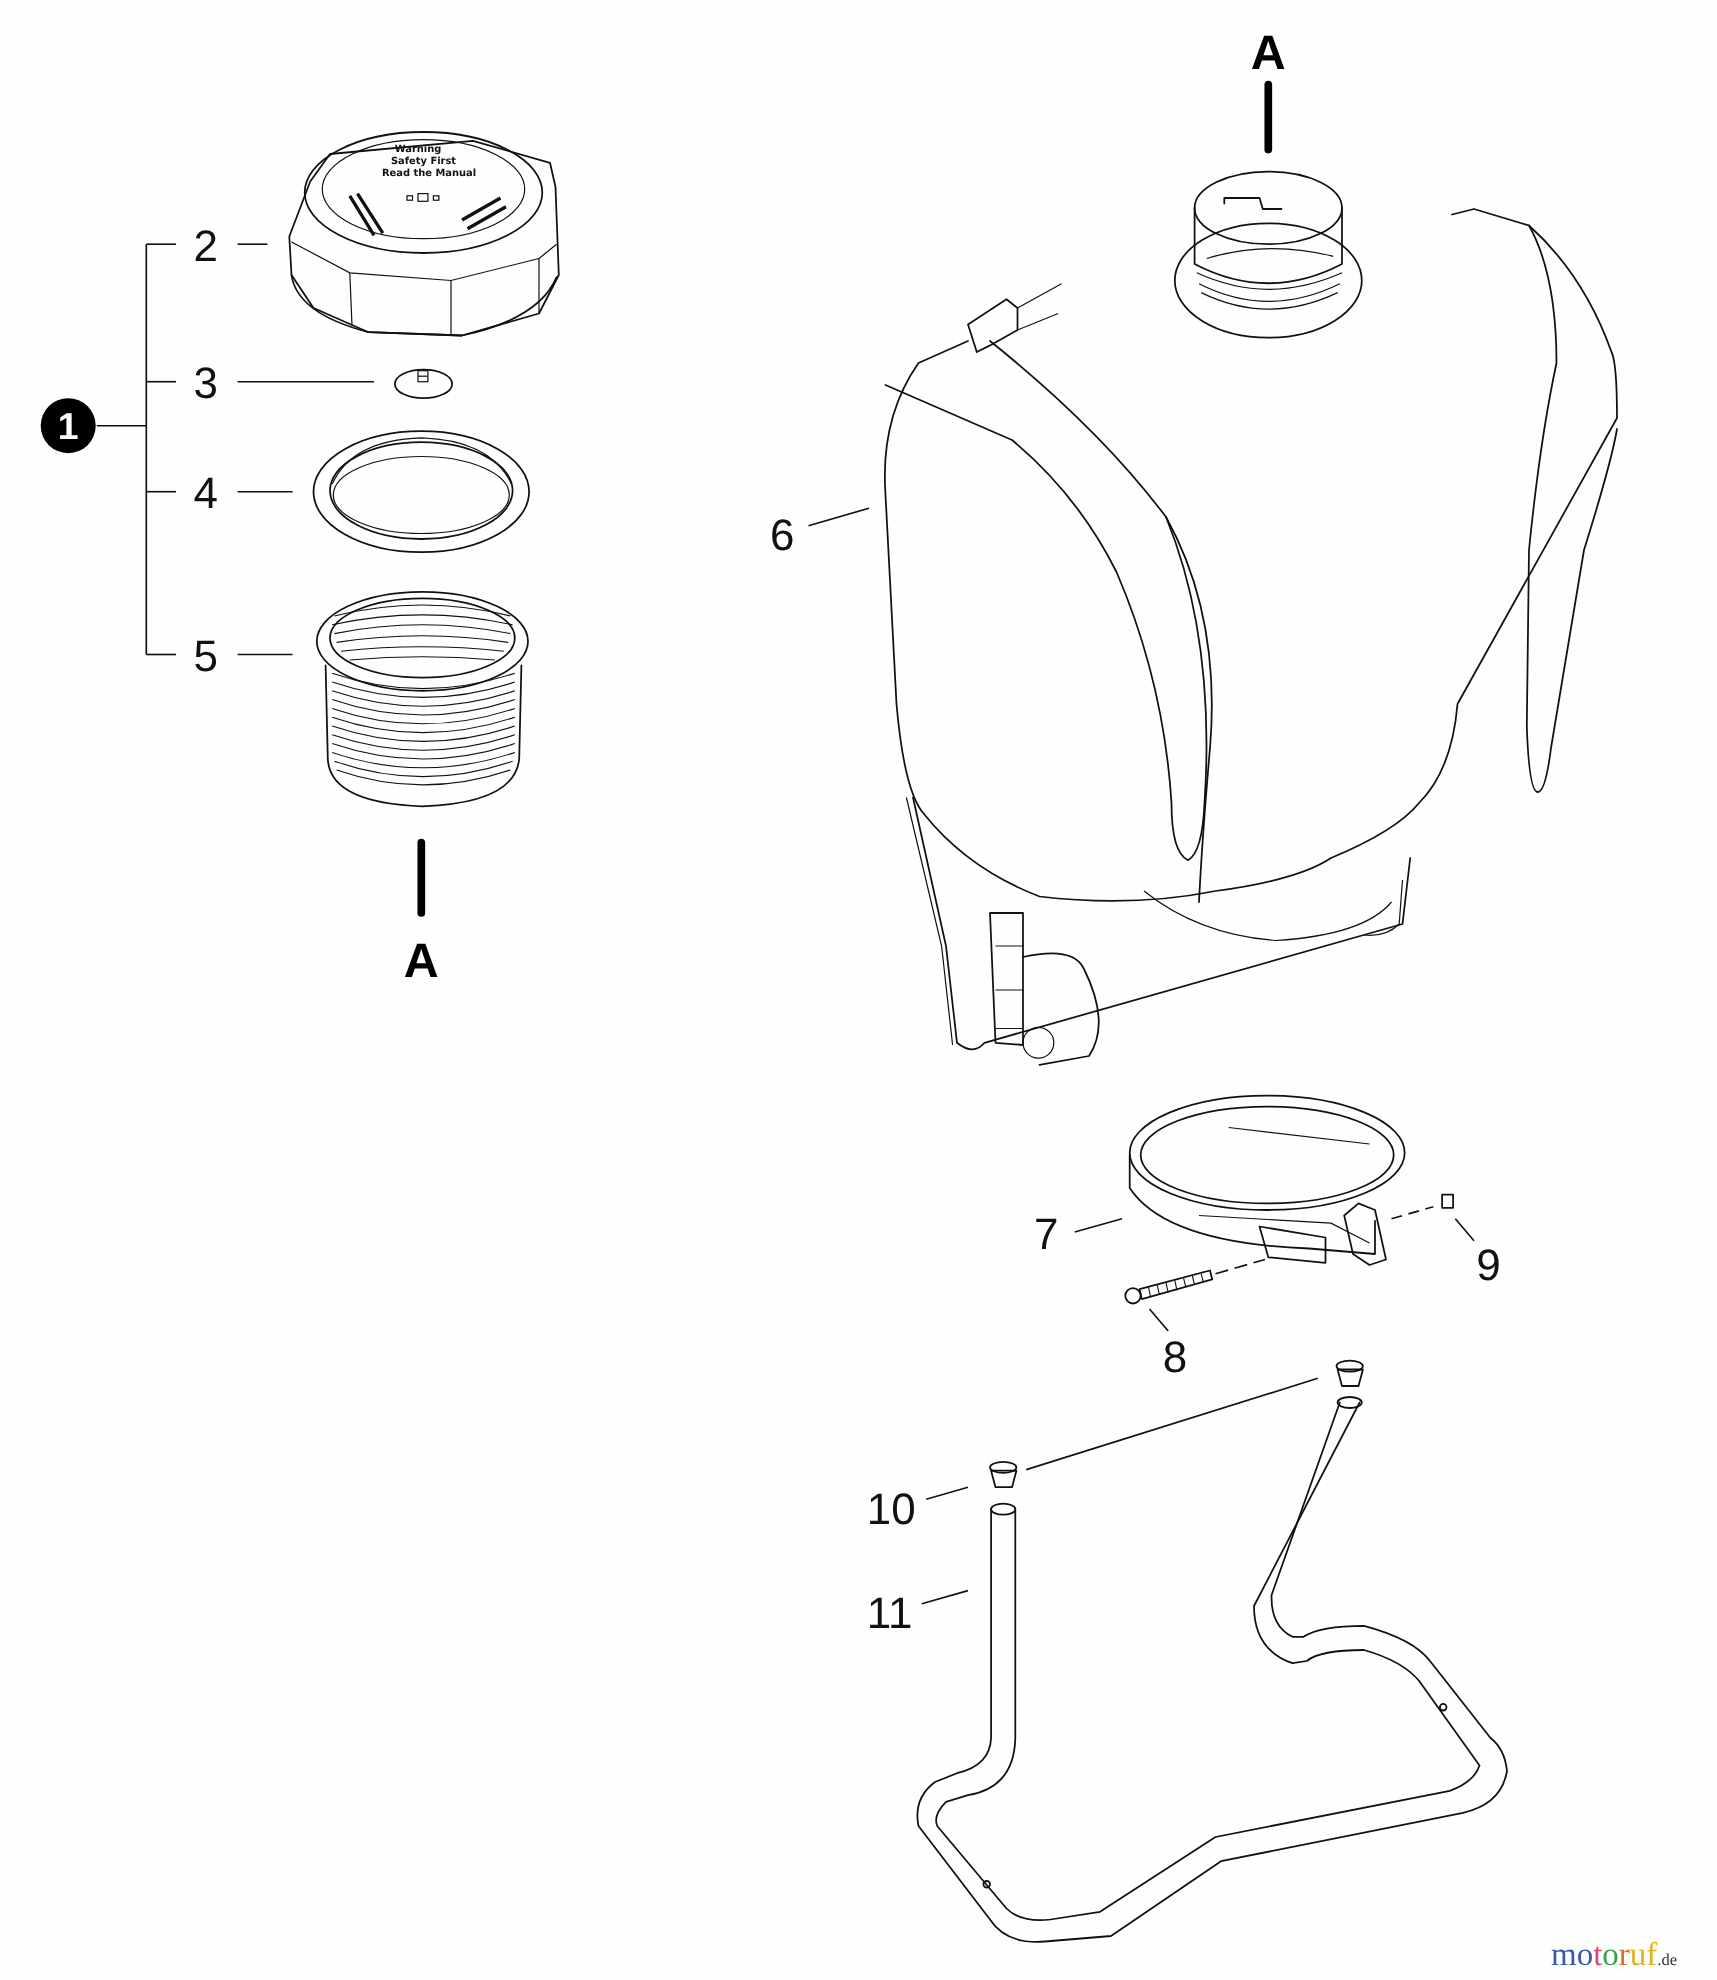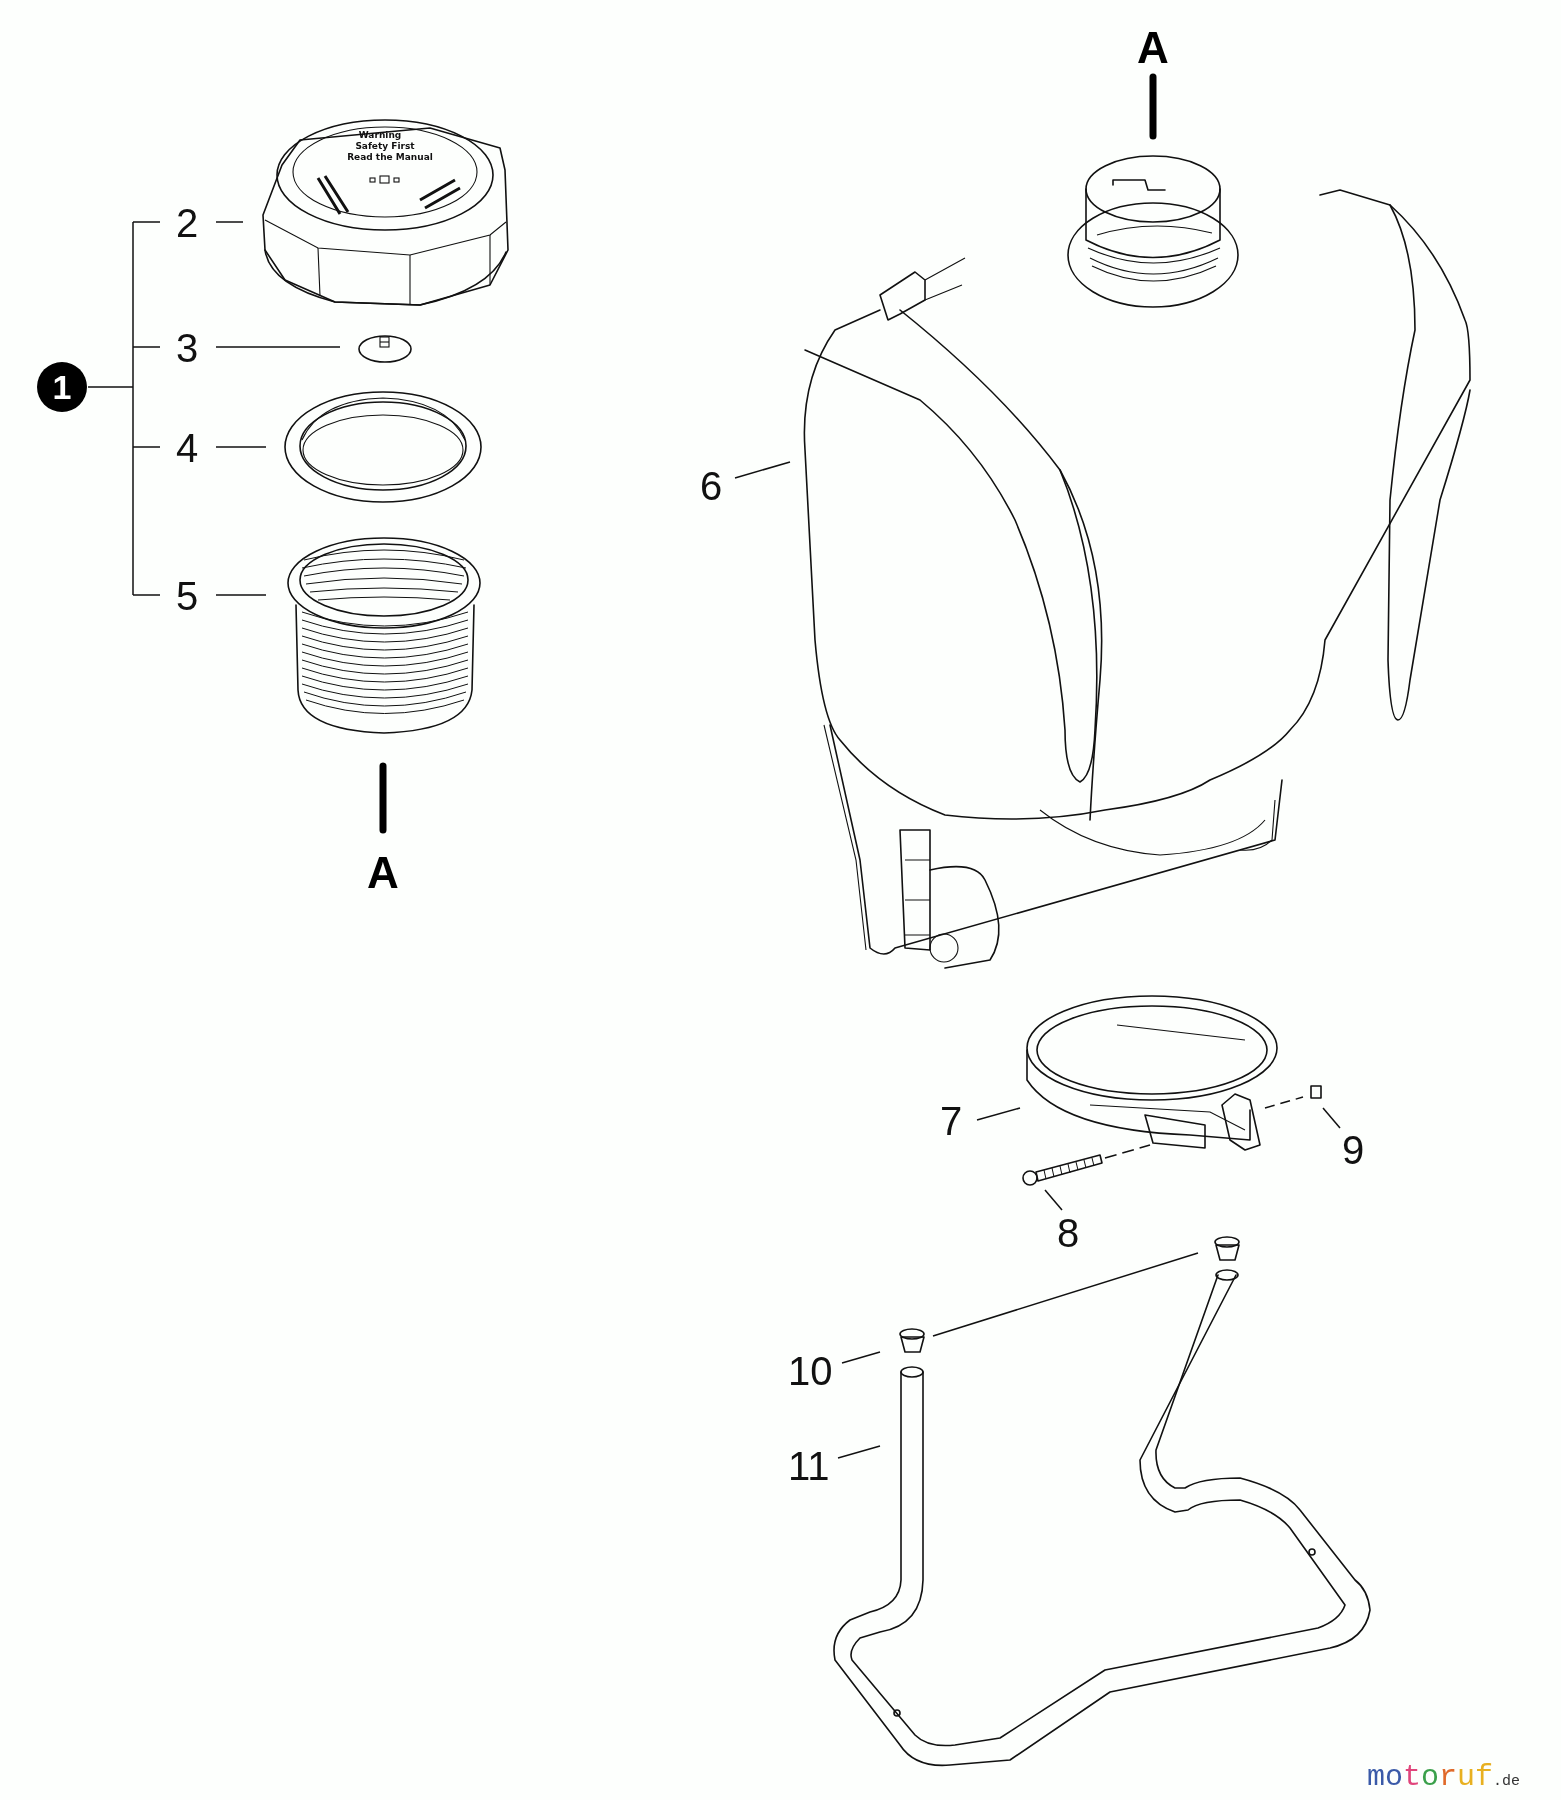--- a/index.html
+++ b/index.html
@@ -7,21 +7,21 @@
          font-family: "Liberation Sans", sans-serif; }
   svg { position: absolute; left: 0; top: 0; }
   .ln { fill: none; stroke: #111; stroke-width: 1.6; stroke-linejoin: round; stroke-linecap: round; }
   .thin { fill: none; stroke: #111; stroke-width: 1.1; }
   .lead { fill: none; stroke: #111; stroke-width: 1.5; }
   .num { font-family: "Liberation Sans", sans-serif; font-size: 40px; fill: #111; }
   .refA { font-family: "Liberation Sans", sans-serif; font-size: 44px; font-weight: bold; fill: #000; }
   .bar { stroke: #000; stroke-width: 7; stroke-linecap: round; }
   .badge-txt { font-family: "Liberation Sans", sans-serif; font-size: 34px; font-weight: bold; fill: #fff; }
   .tiny { font-family: "DejaVu Sans", sans-serif; font-size: 9px; font-weight: bold; fill: #111; }
-  .watermark { position: absolute; left: 1367px; top: 1760px; font-family: Liberation Mono, monospace;
+  .watermark { position: absolute; left: 1410px; top: 1760px; font-family: Liberation Serif, serif;
                font-size: 30px; letter-spacing: 0; }
   .watermark span { display: inline-block; }
   .wm-de { font-size: 15px; color: #333; }
 </style>
 </head>
 <body>
 
 <svg width="1561" height="1800" viewBox="0 0 1561 1800">
 
   <g>

